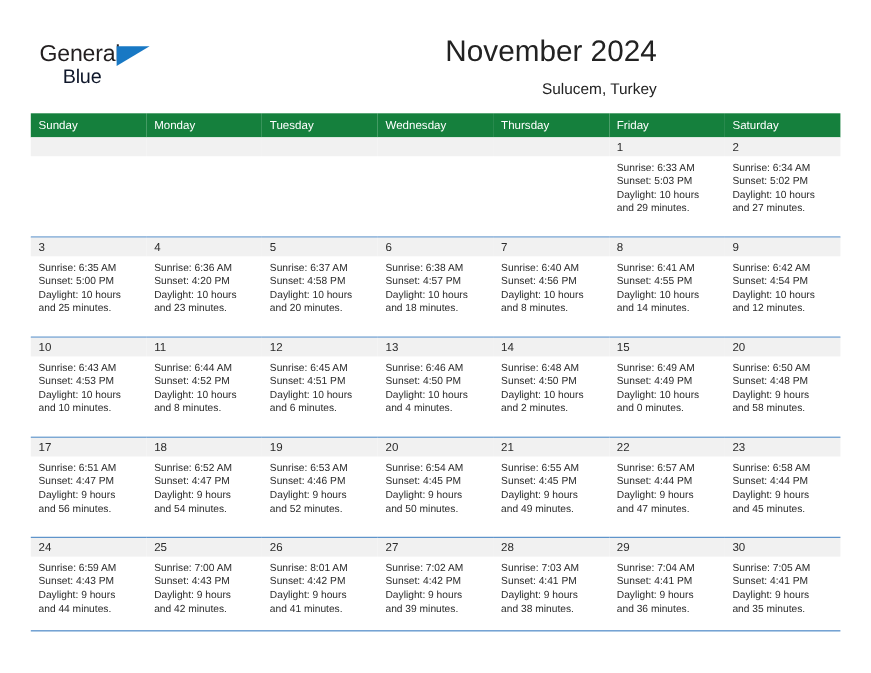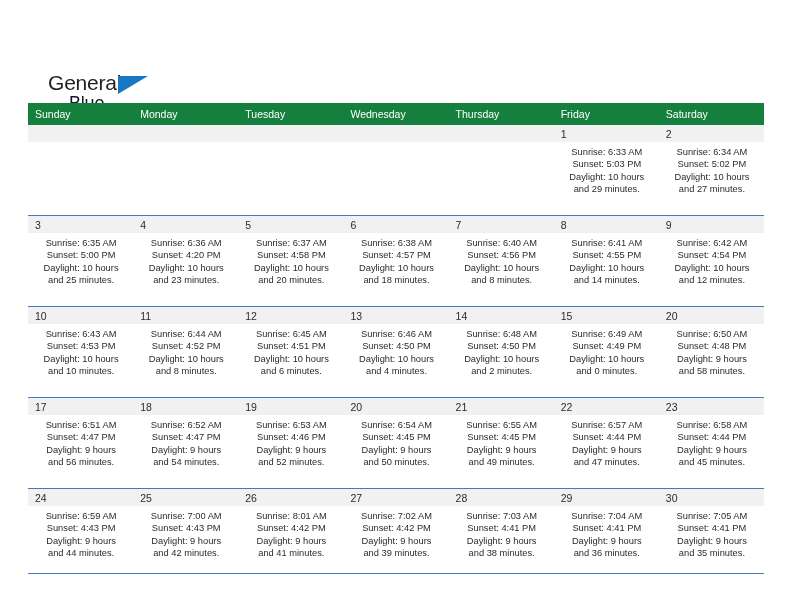--- a/index.html
+++ b/index.html
@@ -16,25 +16,24 @@
     position: relative;
     width: 792px;
     height: 612px;
     background: #ffffff;
     overflow: hidden;
   }
 
   
   .header {
     position: absolute;
-    left: 12px;
+    left: 0;
     top: 0;
     width: 633px;
     height: 100px;
-    margin-top: 34px;
   }
   .brand {
     position: absolute;
     left: 36px;
     top: 38px;
     width: 120px;
     height: 46px;
   }
   .brand-general {
     position: absolute;
@@ -133,21 +132,20 @@
     color: #2b2b2b;
     line-height: 16px;
   }
   .daycell.empty .daynum-band { color: transparent; }
 
   .detail {
     padding: 4px 6px 0 7px;
     font-size: 9.3px;
     line-height: 12.4px;
     color: #2b2b2b;
-    text-align: center;
   }
   .detail div { white-space: nowrap; }
 
   .grid-bottom {
     position: absolute;
     left: 28px;
     top: 573px;
     width: 736px;
     height: 1px;
     background: #3b7dc0;
@@ -159,20 +157,22 @@
 <div class="page">
 
   <div class="header">
     <div class="brand">
       <span class="brand-general">General</span>
       <span class="brand-triangle"></span>
       <span class="brand-blue">Blue</span>
     </div>
 
     <div class="title-block">
+      <h1 class="cal-title">November 2024</h1>
+      <div class="cal-subtitle">Sulucem, Turkey</div>
     </div>
   </div>
 
   <table class="calendar">
     <colgroup>
       <col>
         <col>
         <col>
         <col>
         <col>

